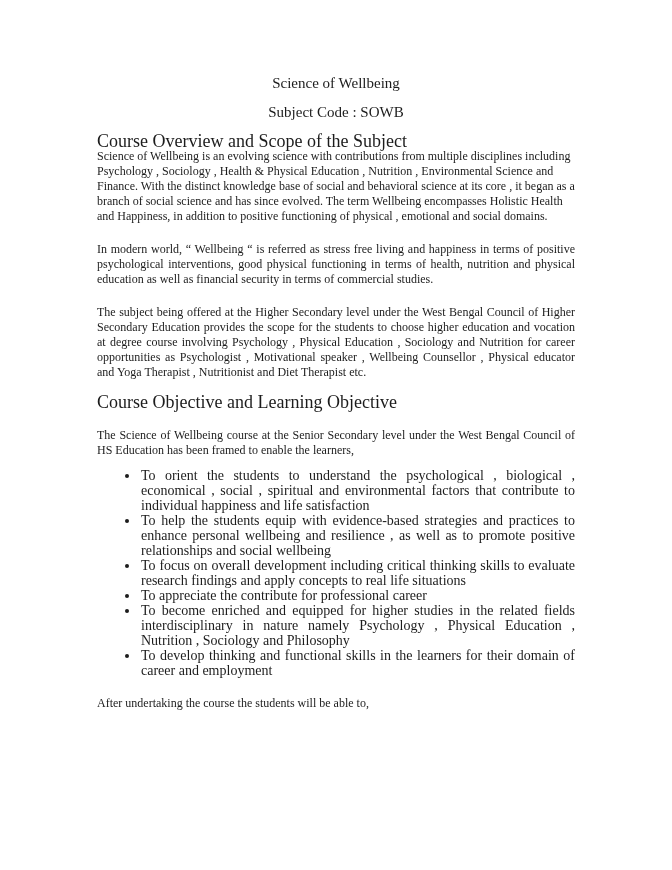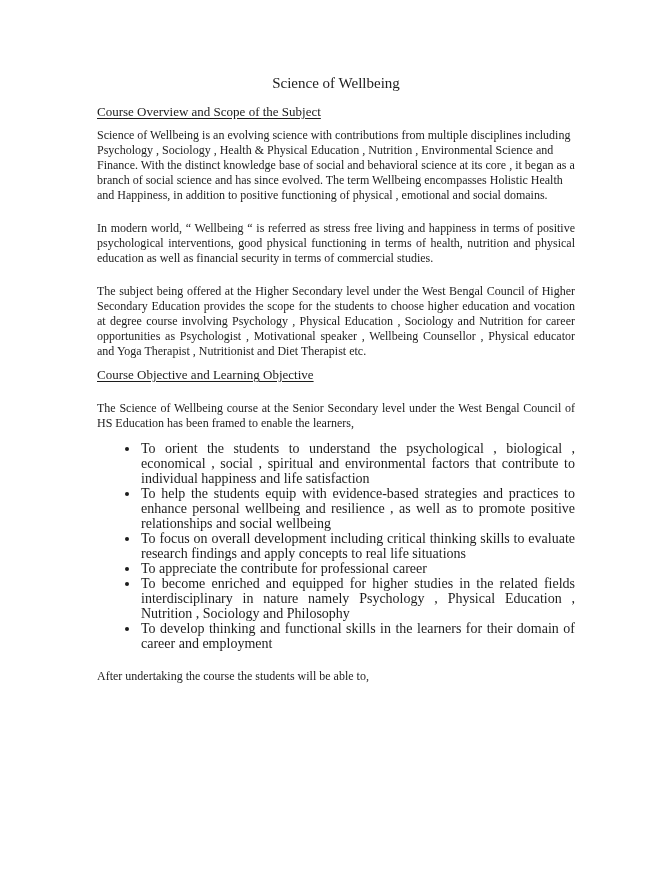--- a/index.html
+++ b/index.html
@@ -17,54 +17,54 @@
     background: #ffffff;
     padding: 74px 97px 0 97px;
   }
   .title-block { text-align: center; }
   .title-line {
     font-size: 15px;
     line-height: 18px;
     margin-bottom: 11px;
   }
   .section-heading {
-    font-size: 13px;
+    font-size: 18px;
     line-height: 16px;
-    text-decoration: underline;
     text-underline-offset: 2px;
     margin-top: 12px;
   }
   .para {
     font-size: 12px;
     line-height: 15px;
     margin-top: 18px;
     text-align: left;
   }
   .para.justify { text-align: justify; }
-  .para.first-after-heading { margin-top: 8px; }
+  .para.first-after-heading { margin-top: 0; }
   ul.bullet-list {
     margin-top: 10px;
     padding-left: 43px;
     list-style-type: disc;
   }
   ul.bullet-list li {
     font-size: 14px;
     line-height: 15px;
     text-align: justify;
     padding-left: 1px;
   }
-  .section-heading.spaced { margin-top: 8px; }
+  .section-heading.spaced { margin-top: 14px; }
 </style>
 </head>
 <body>
 
 <div class="page">
 
   <div class="title-block">
     <div class="title-line">Science of Wellbeing</div>
+    <div class="title-line">Subject Code : SOWB</div>
   </div>
 
   <div class="section">
     <div class="section-heading">Course Overview and Scope of the Subject</div>
     <p class="para first-after-heading">Science of Wellbeing is an evolving science with contributions from multiple disciplines including Psychology , Sociology , Health &amp; Physical Education , Nutrition , Environmental Science and Finance. With the distinct knowledge base of social and behavioral science at its core , it began as a branch of social science and has since evolved. The term Wellbeing encompasses Holistic Health and Happiness, in addition to positive functioning of physical , emotional and social domains.</p>
     <p class="para justify">In modern world, “ Wellbeing “ is referred as stress free living and happiness in terms of positive psychological interventions, good physical functioning in terms of health, nutrition and physical education as well as financial security in terms of commercial studies.</p>
     <p class="para justify">The subject being offered at the Higher Secondary level under the West Bengal Council of Higher Secondary Education provides the scope for the students to choose higher education and vocation at degree course involving Psychology , Physical Education , Sociology and Nutrition for career opportunities as Psychologist , Motivational speaker , Wellbeing Counsellor , Physical educator and Yoga Therapist , Nutritionist and Diet Therapist etc.</p>
   </div>
 
   <div class="section">

